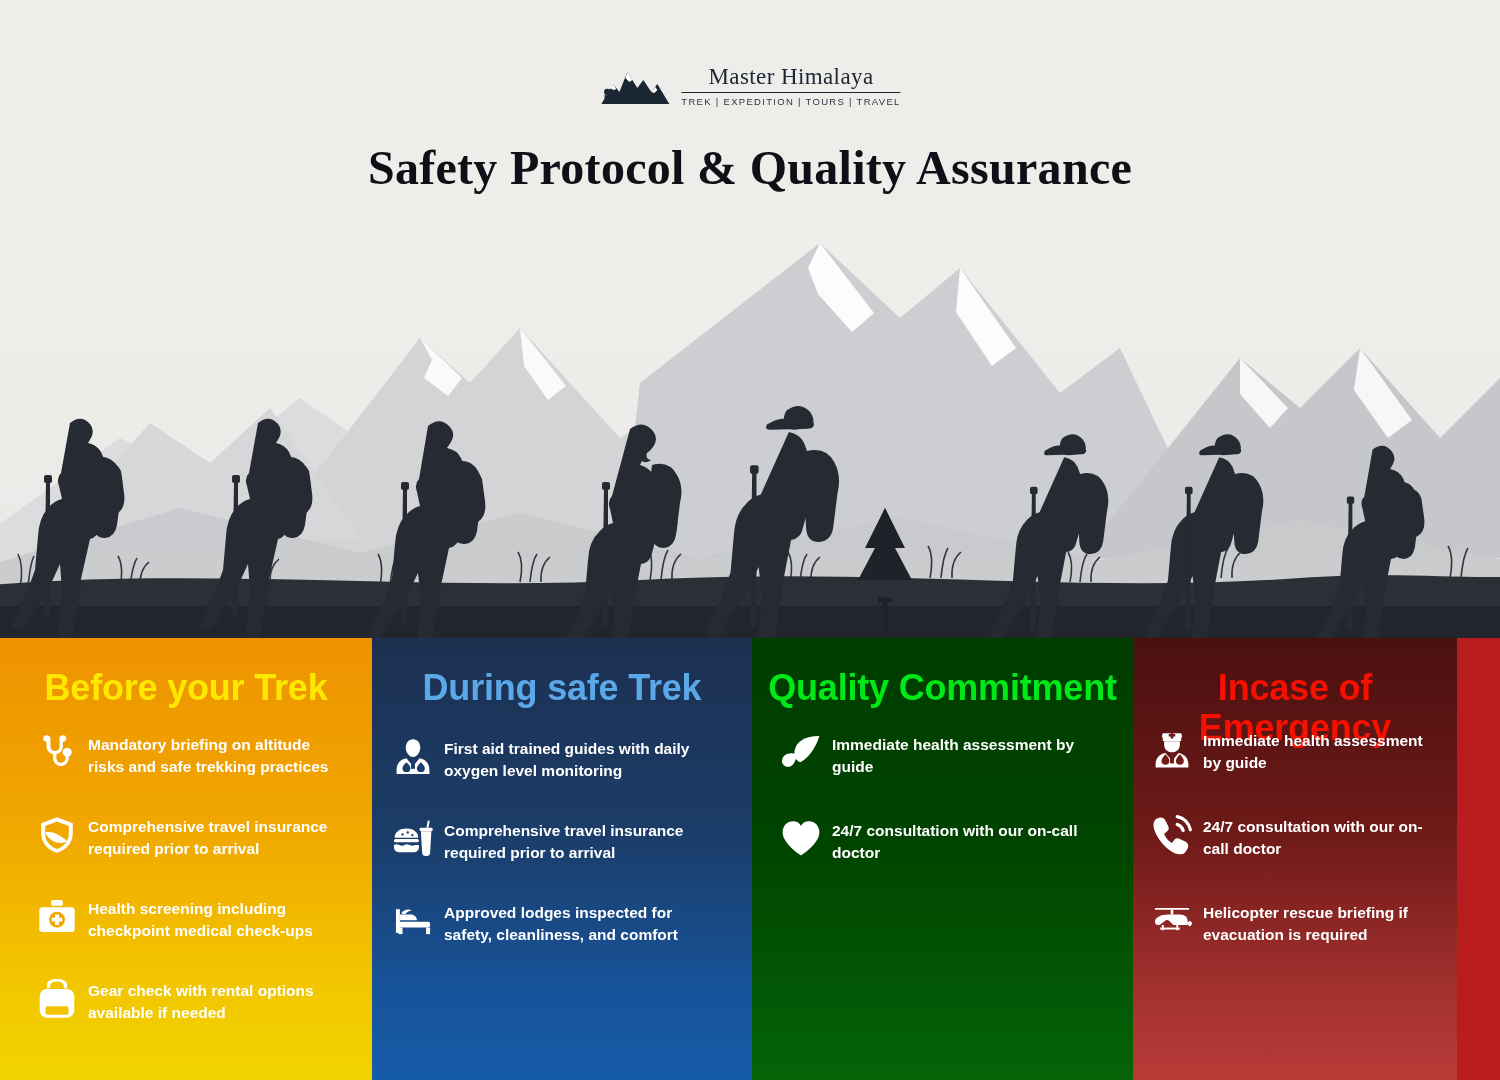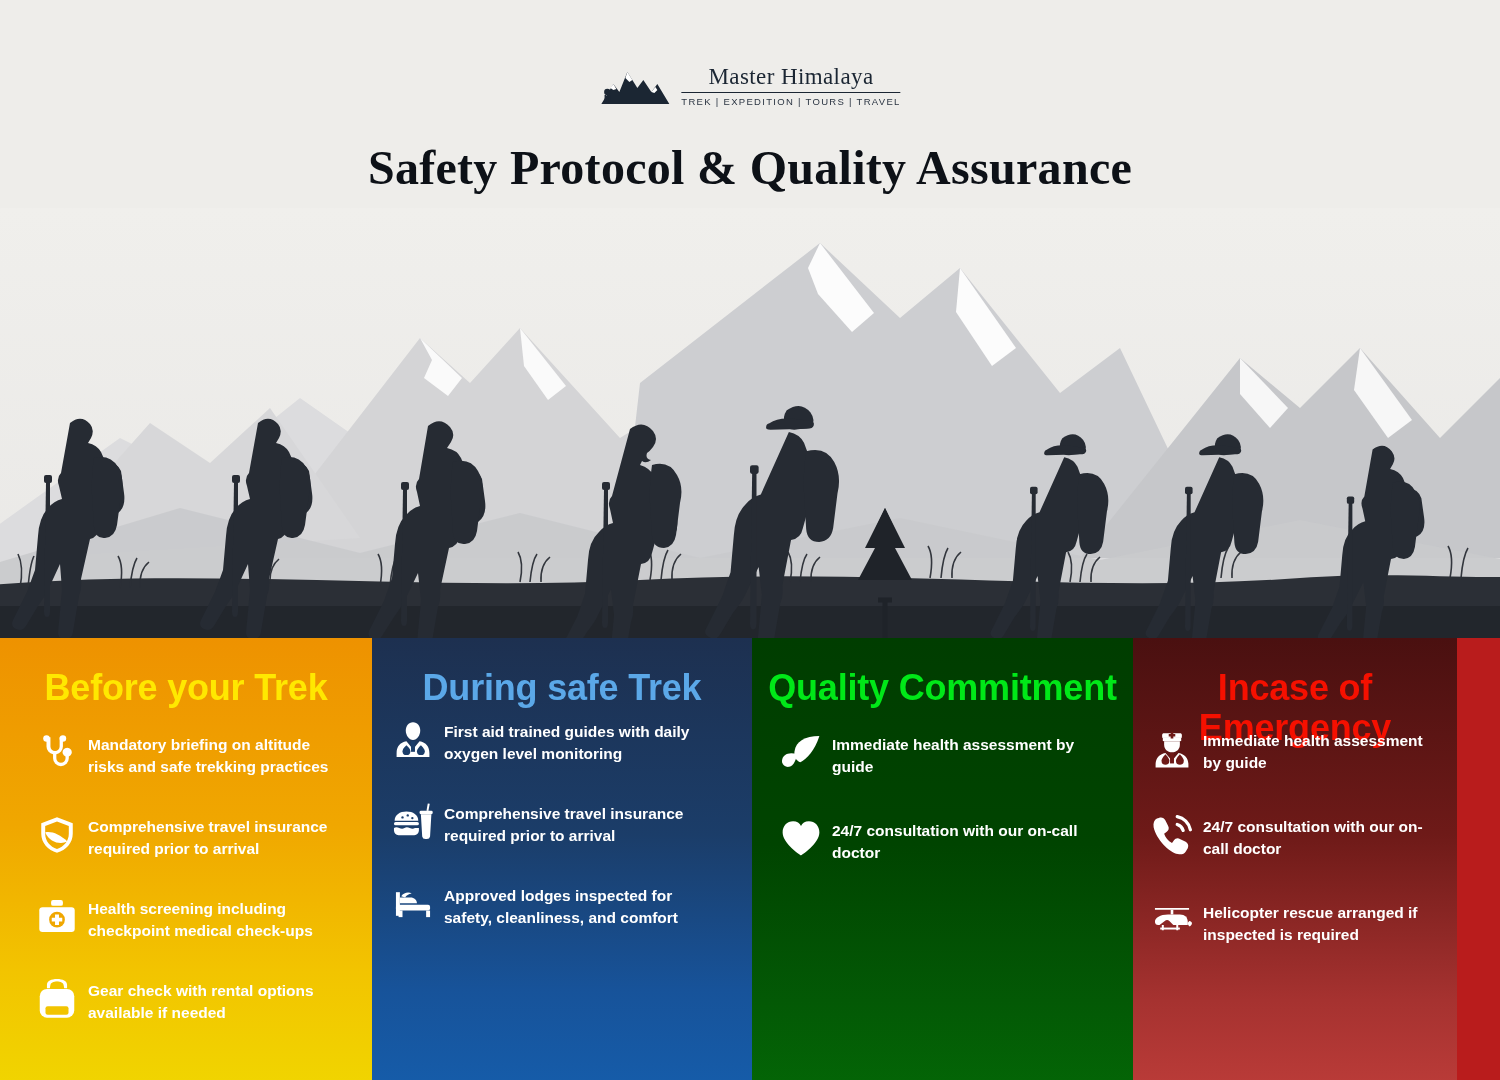--- a/index.html
+++ b/index.html
@@ -64,21 +64,21 @@
   .item-text {
     color:#ffffff; font-size:15.5px; line-height:1.42; font-weight:bold;
     padding-top:4px;
   }
 
   
   .col-1 .items { padding-left:34px; padding-right:26px; }
   .col-1 .item { margin-bottom:34px; }
   .col-1 .item-text { max-width:250px; }
 
-  .col-2 .items { padding-left:18px; padding-right:8px; top:79px; }
+  .col-2 .items { padding-left:18px; padding-right:8px; top:96px; }
   .col-2 .item { margin-bottom:34px; }
   .col-2 .item-text { max-width:252px; }
 
   .col-3 .items { padding-left:26px; padding-right:22px; top:92px; }
   .col-3 .item { margin-bottom:38px; }
   .col-3 .item-text { max-width:252px; }
 
   .col-4 .items { padding-left:16px; padding-right:18px; top:88px; }
   .col-4 .item { margin-bottom:38px; }
   .col-4 .item-text { max-width:258px; }
@@ -401,20 +401,20 @@
                 <path d="M6 12h52v3H6z"></path>
                 <path d="M30 15h4v7h-4z"></path>
                 <path d="M26 22h18c8 0 12 5 12 11v5H34l-6-6c-2-2-5-2-7 0l-8 6h-2c-3 0-5-2-5-5 0-6 8-11 20-11z"></path>
                 <path d="M56 34h6v3h-6z"></path>
                 <path d="M58 32c3 0 4 2 4 4s-2 4-4 4l-2-4z"></path>
                 <path d="M14 42h30v3H14z"></path>
                 <path d="M18 38v8M40 38v8" stroke="#fff" stroke-width="3"></path>
                 <path d="M44 28l10-2" stroke="#fff" stroke-width="2" fill="none"></path>
               </svg>
           </span>
-          <span class="item-text">Helicopter rescue arranged if inspected is required</span>
+          <span class="item-text">Helicopter rescue briefing if evacuation is required</span>
         </div>
 
       </div>
     </div>
 
   </div>
 </div>
 
 </body></html>

